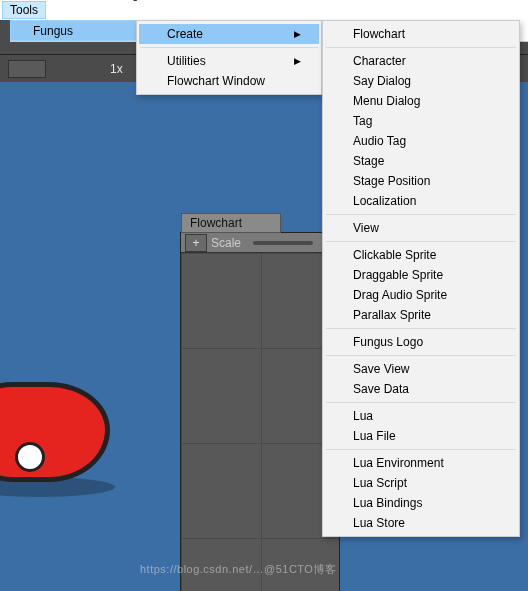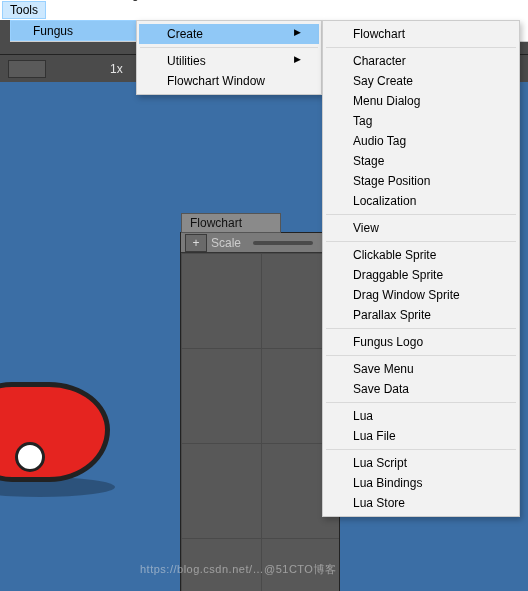--- a/index.html
+++ b/index.html
@@ -33,21 +33,21 @@
   .flowpanel .head { height: 20px; background: #7a7a7a; display: flex; align-items: center; border-bottom: 1px solid #333; }
   .flowpanel .plus { width: 22px; height: 18px; background: #6a6a6a; border: 1px solid #3a3a3a; color: #ddd; display: flex; align-items: center; justify-content: center; margin: 1px 4px; }
   .flowpanel .scale { color: #ccc; display: flex; align-items: center; gap: 12px; }
   .flowpanel .slider { height: 4px; background: #4a4a4a; width: 60px; position: relative; border-radius: 2px; }
   .flowpanel .grid { position: absolute; top: 20px; left: 0; right: 0; bottom: 0;
     background-image: linear-gradient(#4a4a4a 1px, transparent 1px), linear-gradient(90deg, #4a4a4a 1px, transparent 1px);
     background-size: 80px 95px; background-color: #585858; }
 
   
   .menu { position: absolute; background: #f2f2f2; border: 1px solid #ccc; box-shadow: 2px 3px 6px rgba(0,0,0,0.25); padding: 3px 2px; }
-  .menu .row { display: flex; justify-content: space-between; padding: 3px 18px 3px 28px; color: #000; white-space: nowrap; }
+  .menu .row { display: flex; align-items: center; justify-content: space-between; padding: 3px 18px 3px 28px; color: #000; white-space: nowrap; }
   .menu .row.highlight { background: #90c8f6; }
   .menu .sep { height: 1px; background: #d9d9d9; margin: 3px 1px; }
 
   .menu1 { top: 20px; left: 136px; width: 186px; }
   .menu2 { top: 20px; left: 322px; width: 198px; }
 
   .watermark { position: absolute; bottom: 14px; left: 140px; color: rgba(230,230,230,0.5); font-size: 11px; letter-spacing: 0.5px; }
 </style>
 </head>
 <body>
@@ -107,21 +107,21 @@
 
 <div class="menu menu2" id="menu2">
     <div class="row">
       <span>Flowchart</span>
     </div>
     <div class="sep"></div>
     <div class="row">
       <span>Character</span>
     </div>
     <div class="row">
-      <span>Say Create</span>
+      <span>Say Dialog</span>
     </div>
     <div class="row">
       <span>Menu Dialog</span>
     </div>
     <div class="row">
       <span>Tag</span>
     </div>
     <div class="row">
       <span>Audio Tag</span>
     </div>
@@ -139,44 +139,47 @@
       <span>View</span>
     </div>
     <div class="sep"></div>
     <div class="row">
       <span>Clickable Sprite</span>
     </div>
     <div class="row">
       <span>Draggable Sprite</span>
     </div>
     <div class="row">
-      <span>Drag Window Sprite</span>
+      <span>Drag Audio Sprite</span>
     </div>
     <div class="row">
       <span>Parallax Sprite</span>
     </div>
     <div class="sep"></div>
     <div class="row">
       <span>Fungus Logo</span>
     </div>
     <div class="sep"></div>
     <div class="row">
-      <span>Save Menu</span>
+      <span>Save View</span>
     </div>
     <div class="row">
       <span>Save Data</span>
     </div>
     <div class="sep"></div>
     <div class="row">
       <span>Lua</span>
     </div>
     <div class="row">
       <span>Lua File</span>
     </div>
     <div class="sep"></div>
+    <div class="row">
+      <span>Lua Environment</span>
+    </div>
     <div class="row">
       <span>Lua Script</span>
     </div>
     <div class="row">
       <span>Lua Bindings</span>
     </div>
     <div class="row">
       <span>Lua Store</span>
     </div>
   </div>

